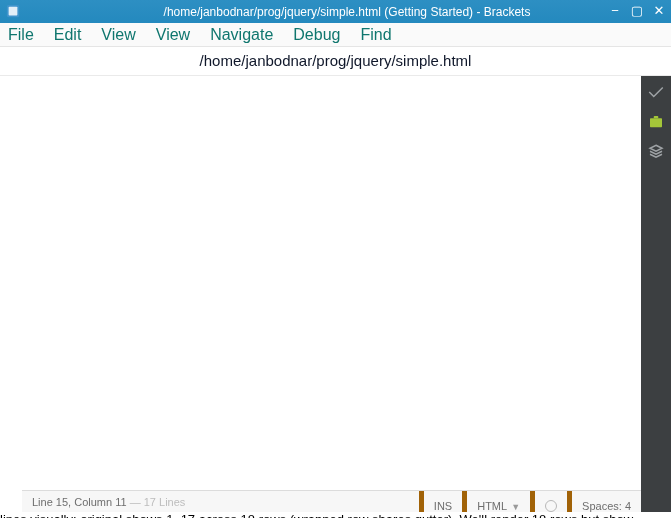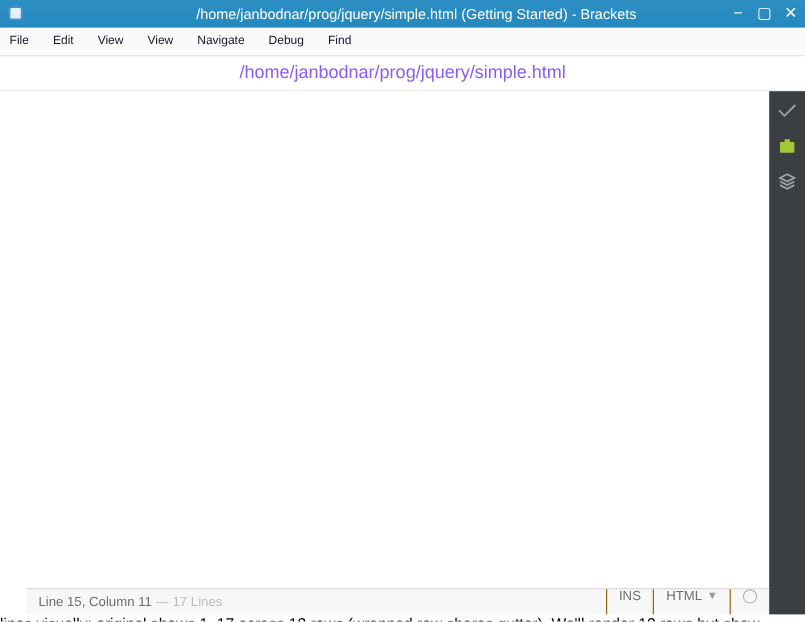--- a/index.html
+++ b/index.html
@@ -4,38 +4,38 @@
 <style>
 * { margin: 0; padding: 0; box-sizing: border-box; }
 body { font-family: "Lucida Grande", "Segoe UI", sans-serif; font-size: 13px; background: #fff; width: 671px; height: 518px; overflow: hidden; position: relative; }
 
 .titlebar { height: 23px; background: linear-gradient(#2d8fc3,#2489be); color: #fff; display: flex; align-items: center; justify-content: center; position: relative; font-size: 12px; padding-left: 23px; }
 .titlebar .icon { position: absolute; left: 6px; top: 4px; width: 14px; height: 14px; }
 .win-controls { position: absolute; right: 4px; top: 2px; display: flex; gap: 6px; }
 .win-controls span { width: 16px; height: 16px; color: #fff; font-size: 13px; display: inline-flex; align-items: center; justify-content: center; cursor: pointer; }
 
 .menubar { height: 24px; display: flex; align-items: center; padding: 0 8px; gap: 20px; border-bottom: 1px solid #e5e5e5; background: #fafafa; }
-.menubar span { color: #0f172a; cursor: pointer; font-size: 10px; }
+.menubar span { color: #0f766e; cursor: pointer; font-size: 16px; }
 
-.pathbar { text-align: center; font-size: 15px; color: #8b5cf6; padding: 5px 0 6px; border-bottom: 1px solid #eaeaea; }
+.pathbar { text-align: center; font-size: 15px; color: #0f172a; padding: 5px 0 6px; border-bottom: 1px solid #eaeaea; }
 
 .main { display: flex; height: 436px; margin-left: 22px; }
 .editor-wrap { flex: 1; display: flex; flex-direction: column; }
 .editor { flex: 1; display: flex; overflow: hidden; font-family: Consolas, Menlo, monospace; font-size: 13px; line-height: 18px; padding-top: 10px; }
 .gutter { width: 50px; text-align: right; color: #bfbfbf; padding-right: 8px; user-select: none; }
 .code { flex: 1; padding-left: 20px; white-space: pre; color: #535353; }       
 
 .sidebar { width: 30px; background: #3c3f41; display: flex; flex-direction: column; align-items: center; padding-top: 6px; gap: 10px; }
 .sidebar .tool { width: 20px; height: 20px; display: flex; align-items: center; justify-content: center; color: #9fa3a6; cursor: pointer; }
 .sidebar .tool.active { color: #a4c639; }
 
 .statusbar { height: 22px; border-top: 1px solid #dcdcdc; background: #f7f7f7; display: flex; align-items: center; font-size: 11px; color: #6e6e6e; }
 .sb-left { padding: 0 10px; flex: 1; }
 .sb-muted { color: #bdbdbd; }
-.sb-cell { border-left: 1px solid #a16207; height: 100%; display: flex; align-items: flex-start; padding: 0 10px; cursor: pointer; }
+.sb-cell { border-left: 5px solid #a16207; height: 100%; display: flex; align-items: flex-end; padding: 0 10px; cursor: pointer; }
 .circ { width: 12px; height: 12px; border: 1.5px solid #b8b8b8; border-radius: 50%; }
 .chev { font-size: 9px; color: #9a9a9a; margin-left: 4px; }
 </style>
 </head>
 <body>
 
 
 
 <div class="titlebar">
   <span class="icon">
@@ -78,20 +78,23 @@
       <div class="sb-cell">
           <span>INS</span>
         </div>
       <div class="sb-cell">
           <span>HTML</span>
           <span class="chev">▼</span>
         </div>
       <div class="sb-cell">
           <span class="circ"></span>
         </div>
+      <div class="sb-cell">
+          <span>Spaces: 4</span>
+        </div>
     </div>
   </div>
 
   <div class="sidebar">
     <div class="tool">
       <svg width="18" height="18" viewBox="0 0 24 24" fill="none" stroke="currentColor" stroke-width="2">
           <path d="M3 12l6 6L21 6"></path>
         </svg>
     </div>
     <div class="tool active">

